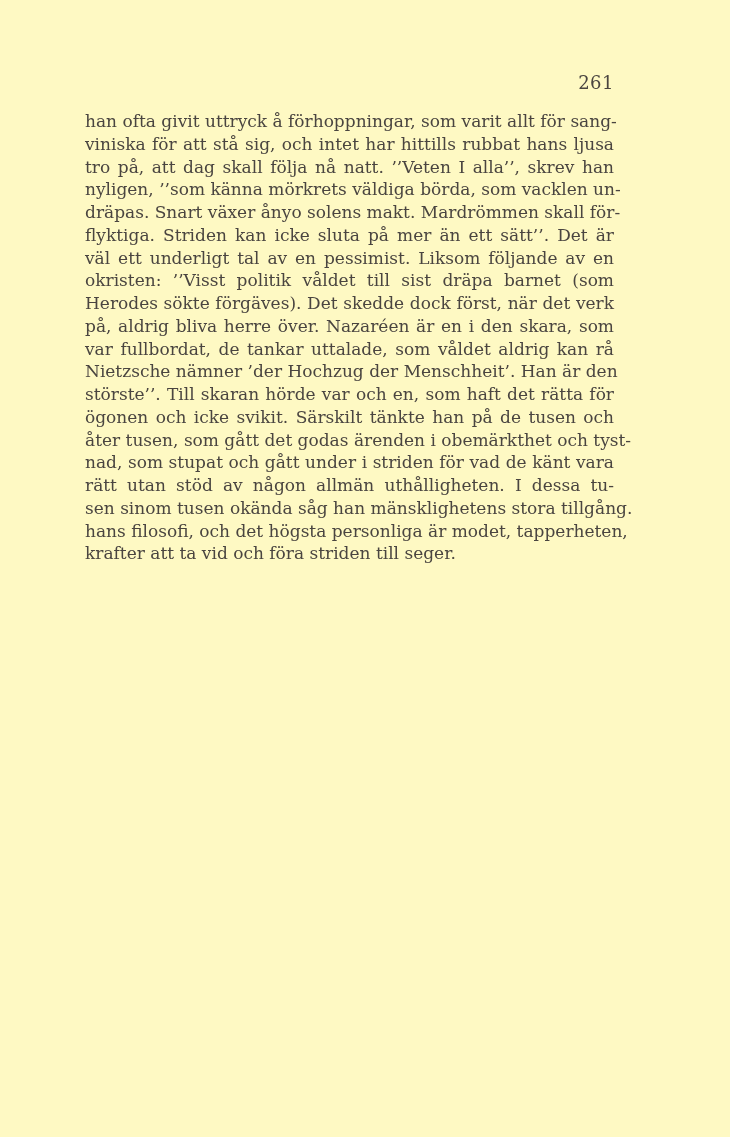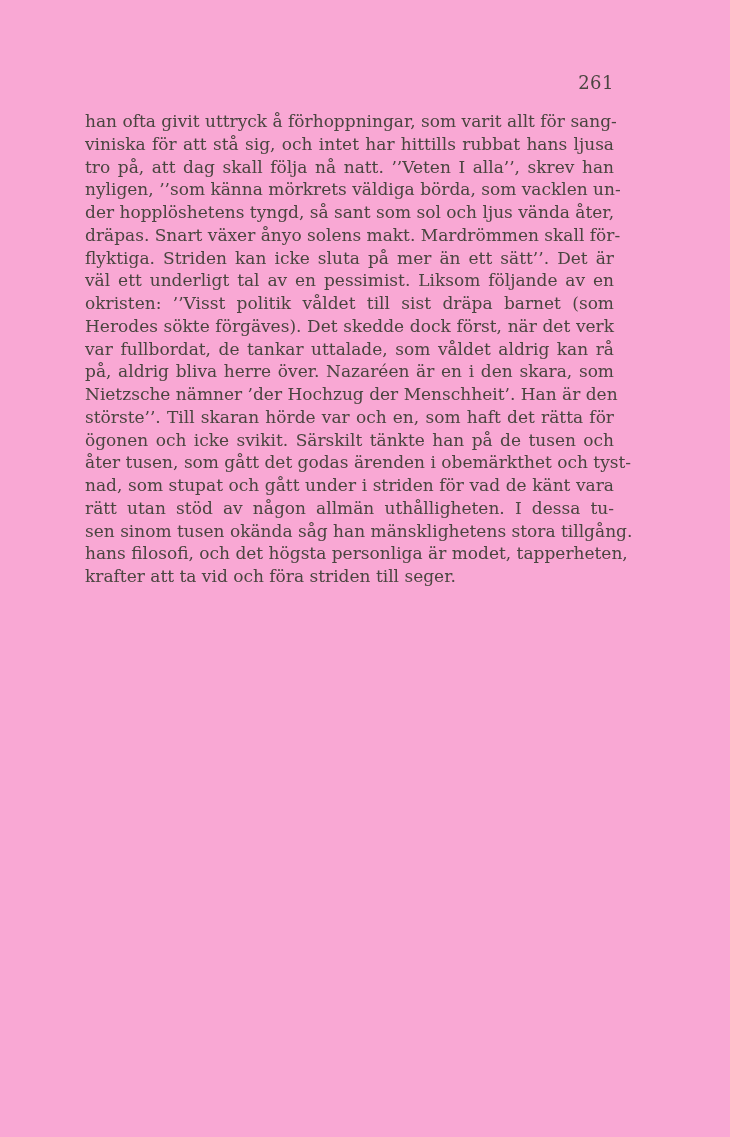--- a/index.html
+++ b/index.html
@@ -11,21 +11,21 @@
       height: 1137px;
       background: #efe4d6;
       overflow: hidden;
       position: relative;
     }
     .page {
       position: absolute;
       left: 0; top: 0;
       width: 730px;
       height: 1137px;
-      background: #f9a8d4;
+      background: #fef9c3;
     }
     .page-number {
       position: absolute;
       top: 72px;
       left: 560px;
       width: 54px;
       text-align: right;
       font-family: "DejaVu Serif", "Liberation Serif", serif;
       font-size: 18px;
       color: #4a4540;
@@ -60,28 +60,27 @@
 
 <div class="page">
   <div class="page-number">261</div>
 
   <div class="body-text">
     <div>
       <span class="line">han ofta givit uttryck å förhoppningar, som varit allt för sang-</span>
       <span class="line">viniska för att stå sig, och intet har hittills rubbat hans ljusa</span>
       <span class="line">tro på, att dag skall följa nå natt. ’’Veten I alla’’, skrev han</span>
       <span class="line">nyligen, ’’som känna mörkrets väldiga börda, som vacklen un-</span>
-      <span class="line">der hopplöshetens tyngd, så sant som sol och ljus vända åter,</span>
       <span class="line">dräpas. Snart växer ånyo solens makt. Mardrömmen skall för-</span>
       <span class="line">flyktiga. Striden kan icke sluta på mer än ett sätt’’. Det är</span>
       <span class="line">väl ett underligt tal av en pessimist. Liksom följande av en</span>
       <span class="line">okristen: ’’Visst politik våldet till sist dräpa barnet (som</span>
       <span class="line">Herodes sökte förgäves). Det skedde dock först, när det verk</span>
+      <span class="line">på, aldrig bliva herre över. Nazaréen är en i den skara, som</span>
       <span class="line">var fullbordat, de tankar uttalade, som våldet aldrig kan rå</span>
-      <span class="line">på, aldrig bliva herre över. Nazaréen är en i den skara, som</span>
       <span class="line">Nietzsche nämner ’der Hochzug der Menschheit’. Han är den</span>
       <span class="line">störste’’. Till skaran hörde var och en, som haft det rätta för</span>
       <span class="line">ögonen och icke svikit. Särskilt tänkte han på de tusen och</span>
       <span class="line">åter tusen, som gått det godas ärenden i obemärkthet och tyst-</span>
       <span class="line">nad, som stupat och gått under i striden för vad de känt vara</span>
       <span class="line">rätt utan stöd av någon allmän uthålligheten. I dessa tu-</span>
       <span class="line">sen sinom tusen okända såg han mänsklighetens stora tillgång.</span>
     </div>
     <div>
       <span class="line">hans filosofi, och det högsta personliga är modet, tapperheten,</span>

